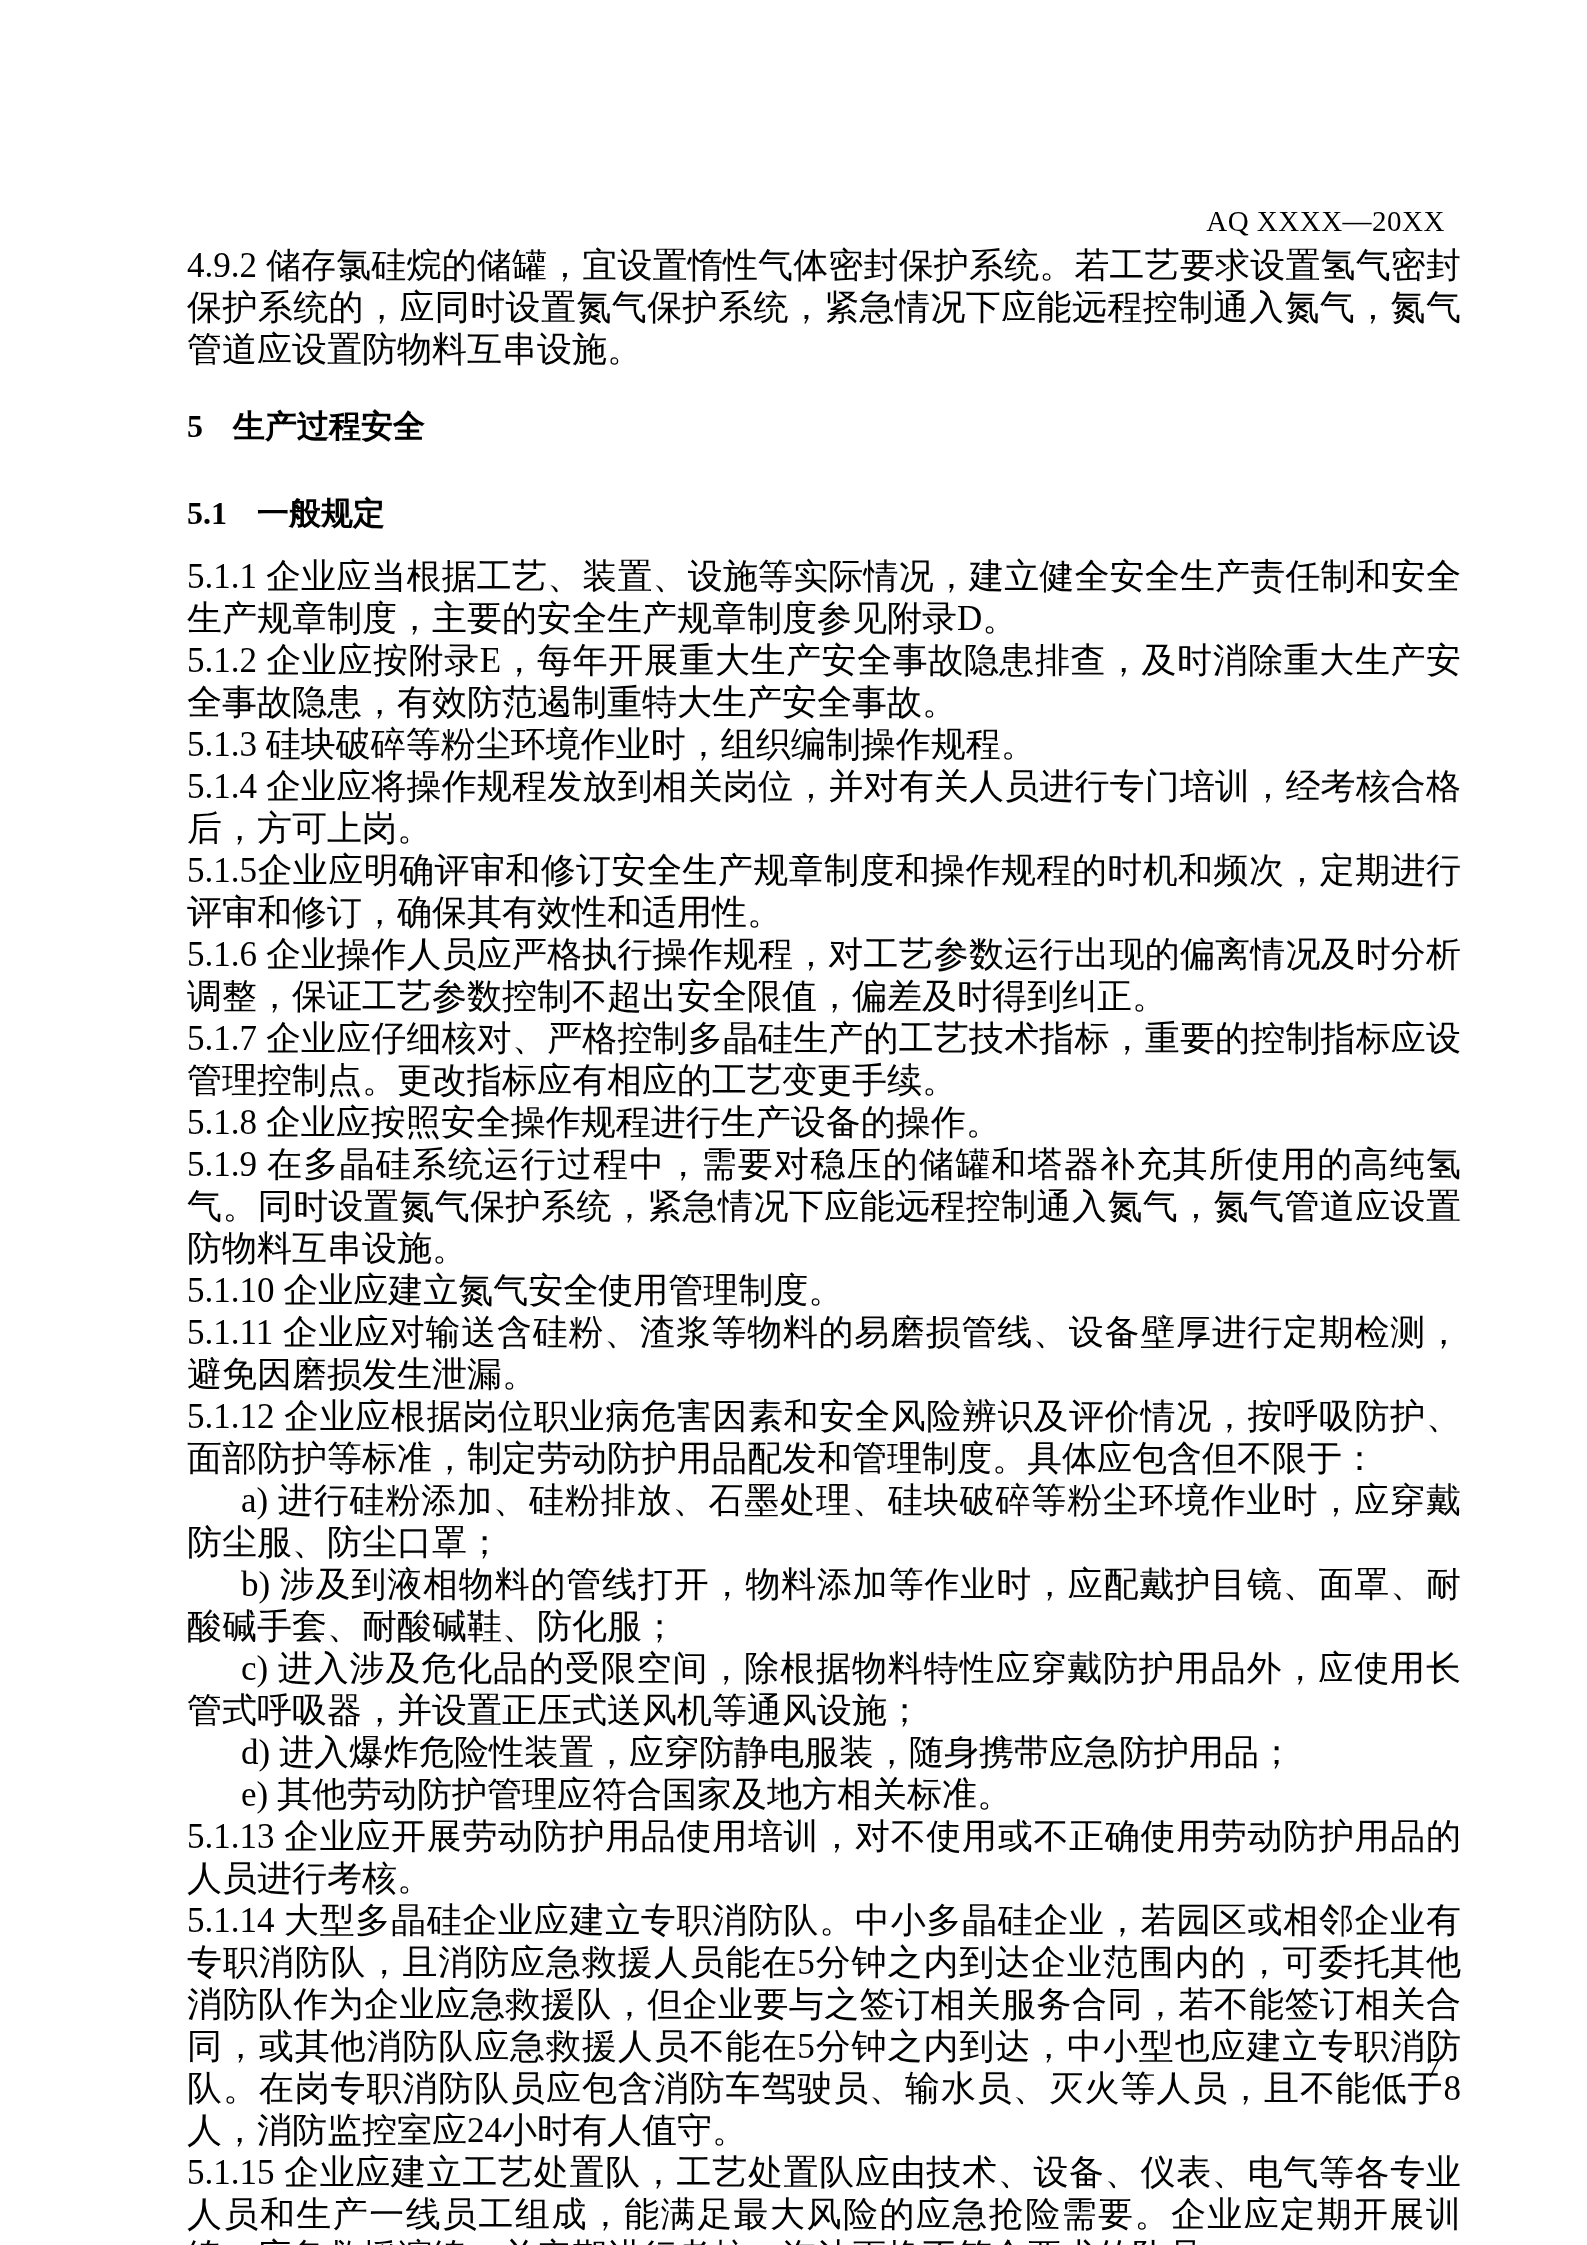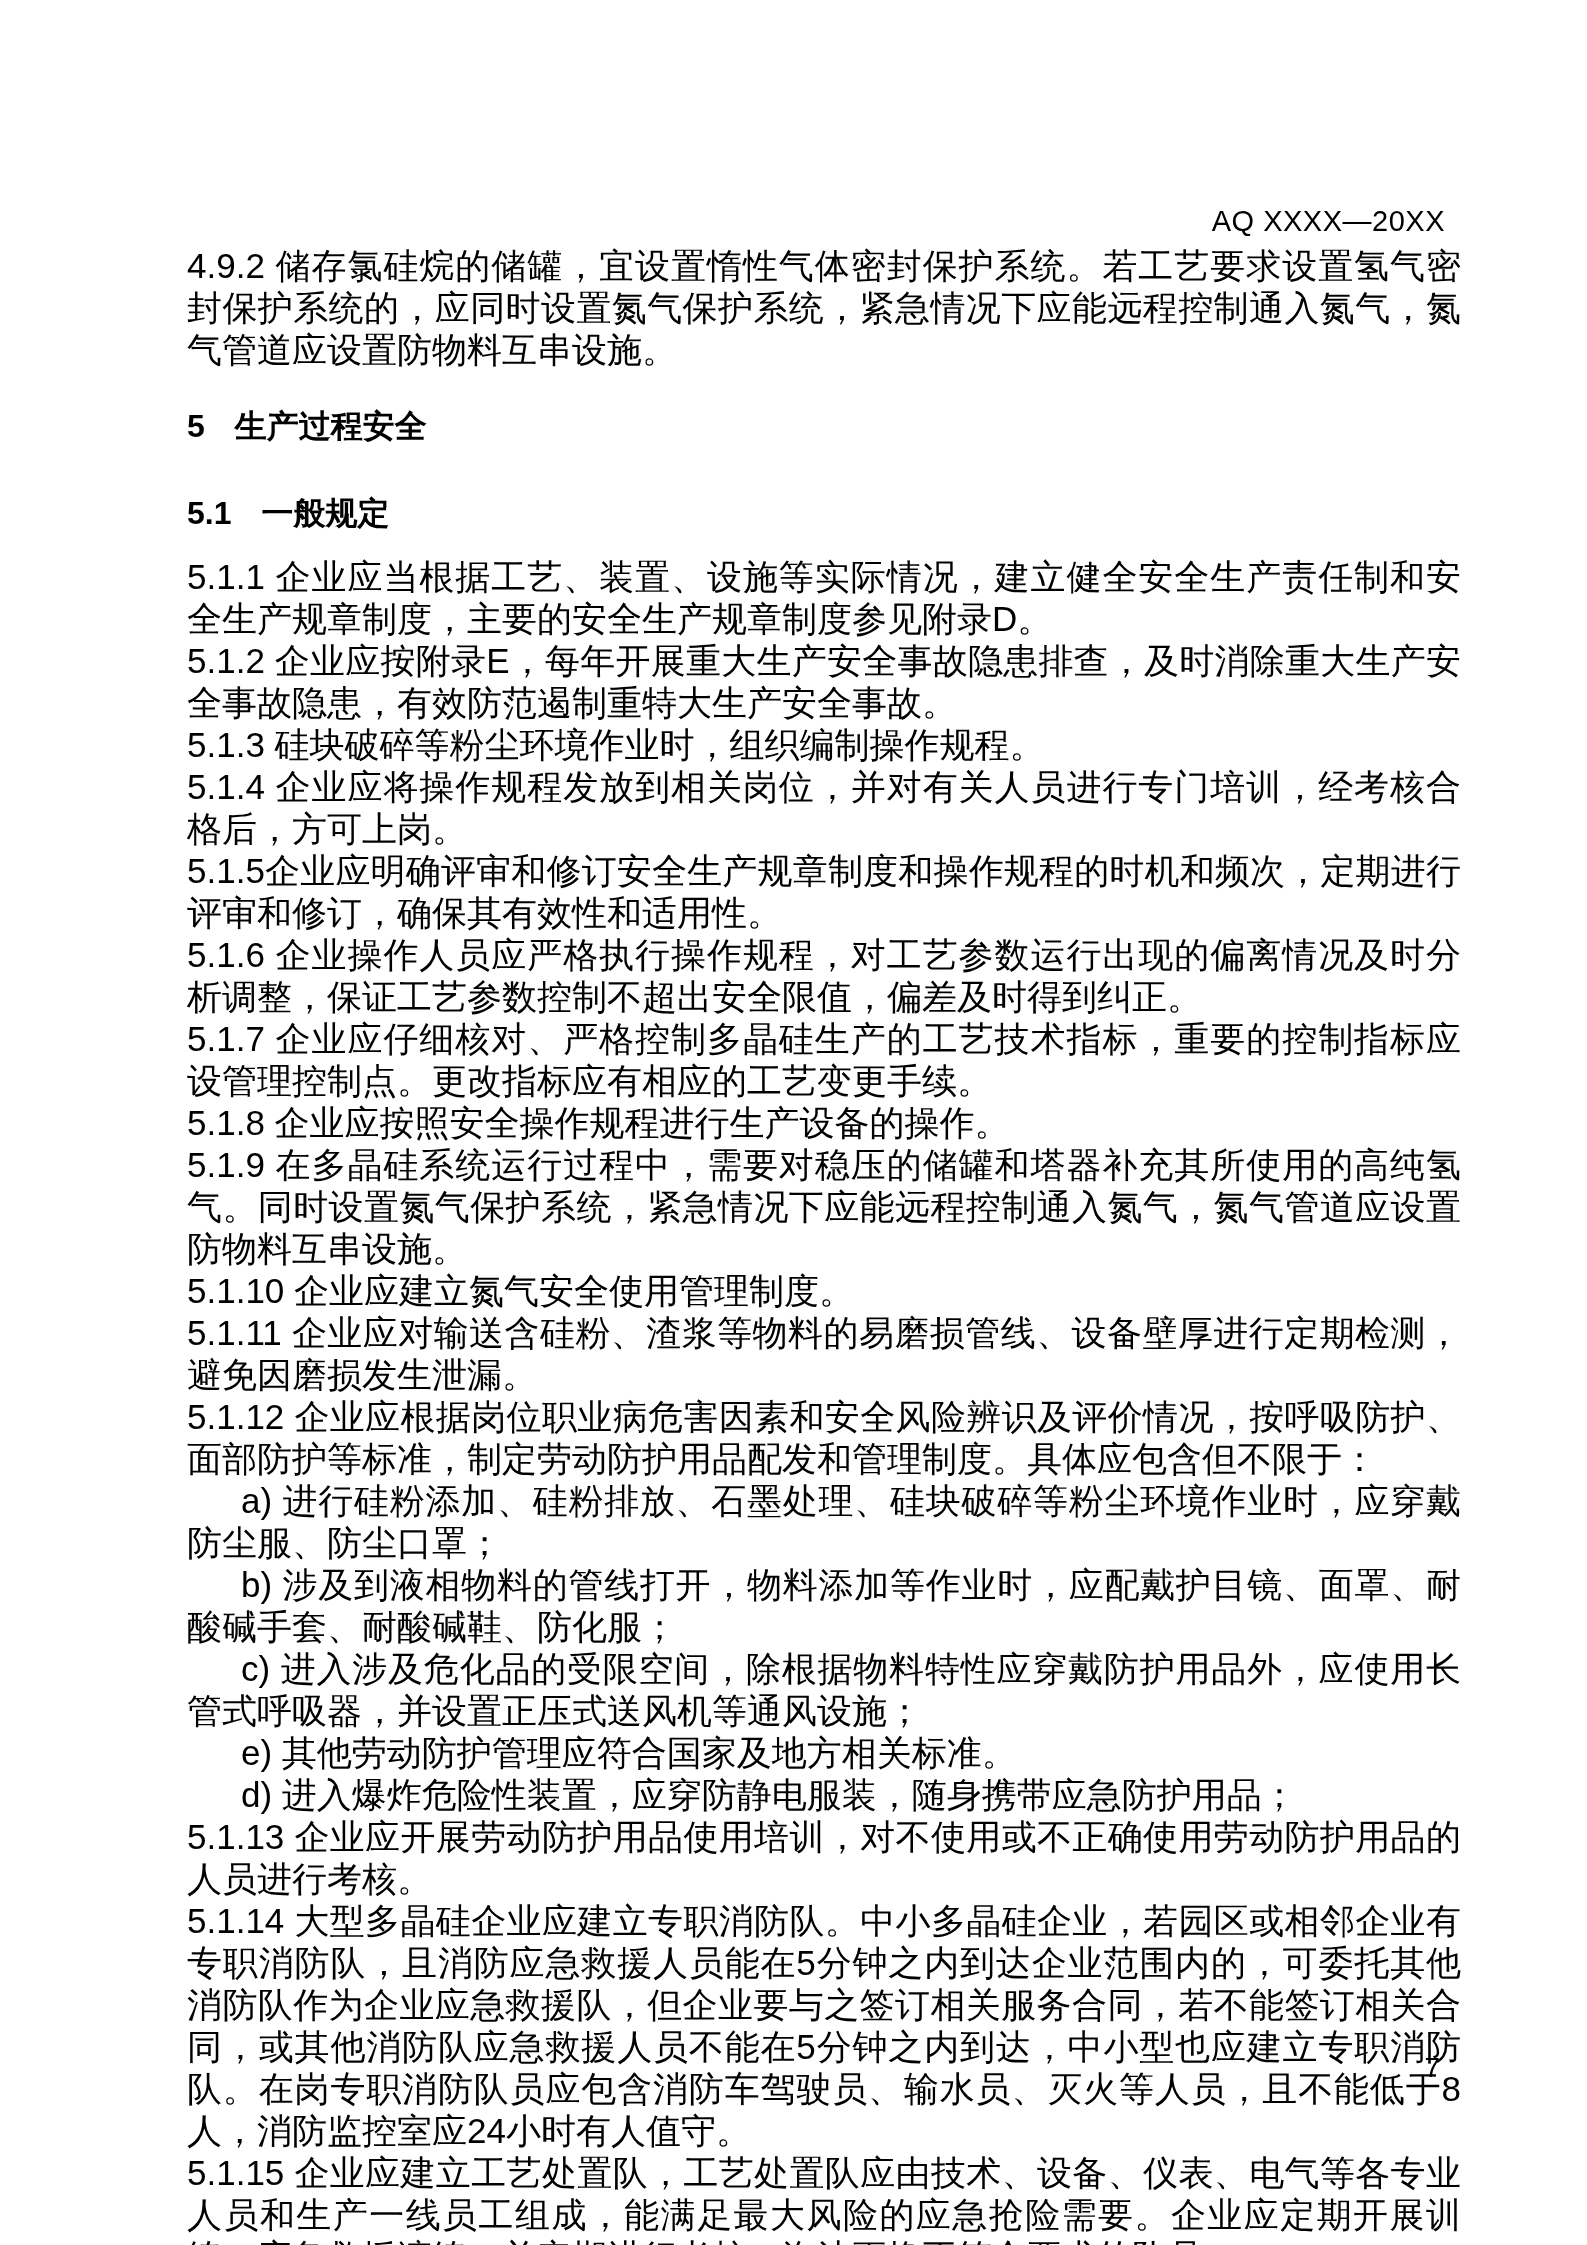--- a/index.html
+++ b/index.html
@@ -1,20 +1,20 @@
 <!DOCTYPE html>
 <html><head>
 <meta charset="utf-8">
 <style>
   html,body{margin:0;padding:0;background:#ffffff;}
   .page{
     position:relative;
     width:1587px;height:2245px;
     background:#ffffff;color:#000;
-    font-family:Liberation Sans, sans-serif;
+    font-family:Liberation Serif, serif;
     overflow:hidden;
   }
   .doc-code{
     position:absolute;top:206px;right:142px;
     font-size:29px;line-height:30px;letter-spacing:.5px;
     white-space:nowrap;
   }
   .content{
     position:absolute;left:187px;top:245px;width:1274px;
   }
@@ -60,22 +60,22 @@
     <p class="clause">5.1.7 企业应仔细核对、严格控制多晶硅生产的工艺技术指标，重要的控制指标应设管理控制点。更改指标应有相应的工艺变更手续。</p>
     <p class="clause">5.1.8 企业应按照安全操作规程进行生产设备的操作。</p>
     <p class="clause">5.1.9 在多晶硅系统运行过程中，需要对稳压的储罐和塔器补充其所使用的高纯氢气。同时设置氮气保护系统，紧急情况下应能远程控制通入氮气，氮气管道应设置防物料互串设施。</p>
     <p class="clause">5.1.10 企业应建立氮气安全使用管理制度。</p>
     <p class="clause">5.1.11 企业应对输送含硅粉、渣浆等物料的易磨损管线、设备壁厚进行定期检测，避免因磨损发生泄漏。</p>
     <p class="clause">5.1.12 企业应根据岗位职业病危害因素和安全风险辨识及评价情况，按呼吸防护、面部防护等标准，制定劳动防护用品配发和管理制度。具体应包含但不限于：</p>
 
     <p class="clause list-item">a) 进行硅粉添加、硅粉排放、石墨处理、硅块破碎等粉尘环境作业时，应穿戴防尘服、防尘口罩；</p>
     <p class="clause list-item">b) 涉及到液相物料的管线打开，物料添加等作业时，应配戴护目镜、面罩、耐酸碱手套、耐酸碱鞋、防化服；</p>
     <p class="clause list-item">c) 进入涉及危化品的受限空间，除根据物料特性应穿戴防护用品外，应使用长管式呼吸器，并设置正压式送风机等通风设施；</p>
+    <p class="clause list-item">d) 进入爆炸危险性装置，应穿防静电服装，随身携带应急防护用品；</p>
     <p class="clause list-item">e) 其他劳动防护管理应符合国家及地方相关标准。</p>
-    <p class="clause list-item">d) 进入爆炸危险性装置，应穿防静电服装，随身携带应急防护用品；</p>
 
     <p class="clause">5.1.13 企业应开展劳动防护用品使用培训，对不使用或不正确使用劳动防护用品的人员进行考核。</p>
     <p class="clause">5.1.14 大型多晶硅企业应建立专职消防队。中小多晶硅企业，若园区或相邻企业有专职消防队，且消防应急救援人员能在5分钟之内到达企业范围内的，可委托其他消防队作为企业应急救援队，但企业要与之签订相关服务合同，若不能签订相关合同，或其他消防队应急救援人员不能在5分钟之内到达，中小型也应建立专职消防队。在岗专职消防队员应包含消防车驾驶员、输水员、灭火等人员，且不能低于8人，消防监控室应24小时有人值守。</p>
     <p class="clause">5.1.15 企业应建立工艺处置队，工艺处置队应由技术、设备、仪表、电气等各专业人员和生产一线员工组成，能满足最大风险的应急抢险需要。企业应定期开展训练、应急救援演练、并定期进行考核，淘汰更换不符合要求的队员。</p>
 
     <h3 class="heading heading-52"><span class="sec-num">5.2</span><span>生产装置开车基本要求</span></h3>
 
   </div>
 
   <div class="page-number">7</div>

